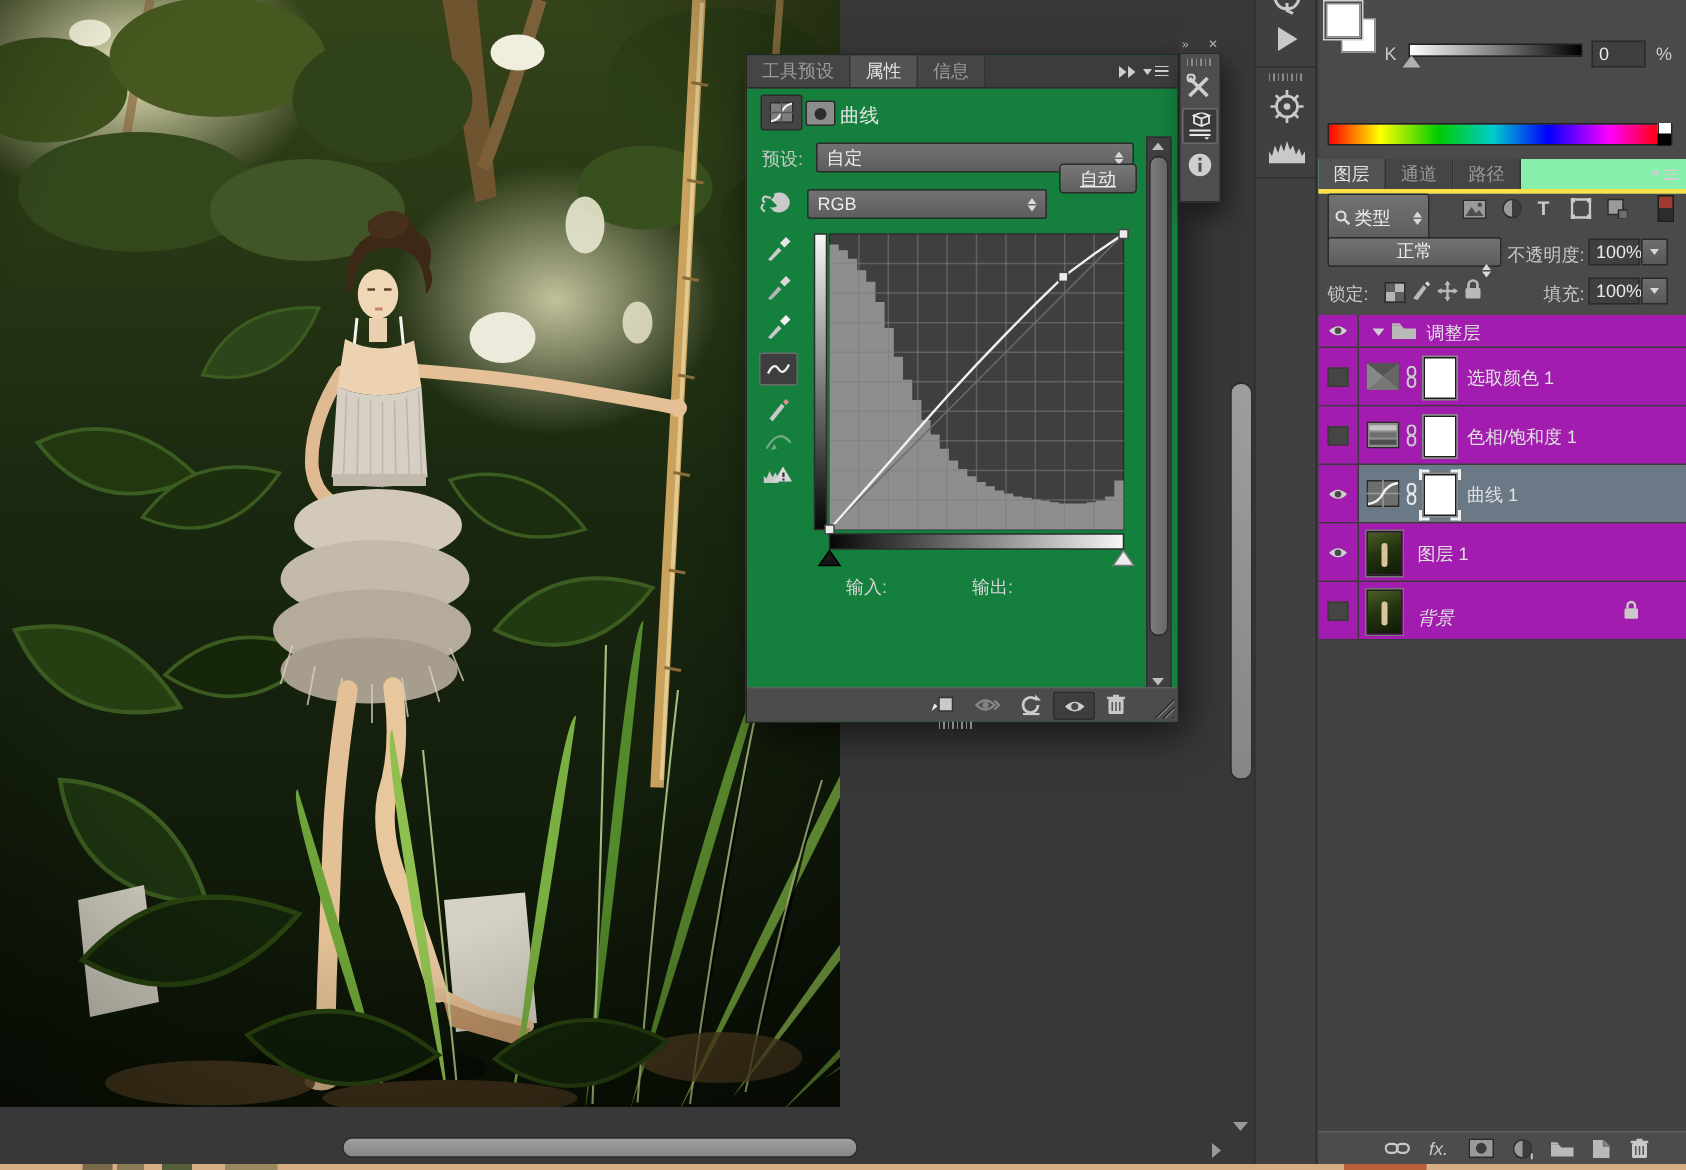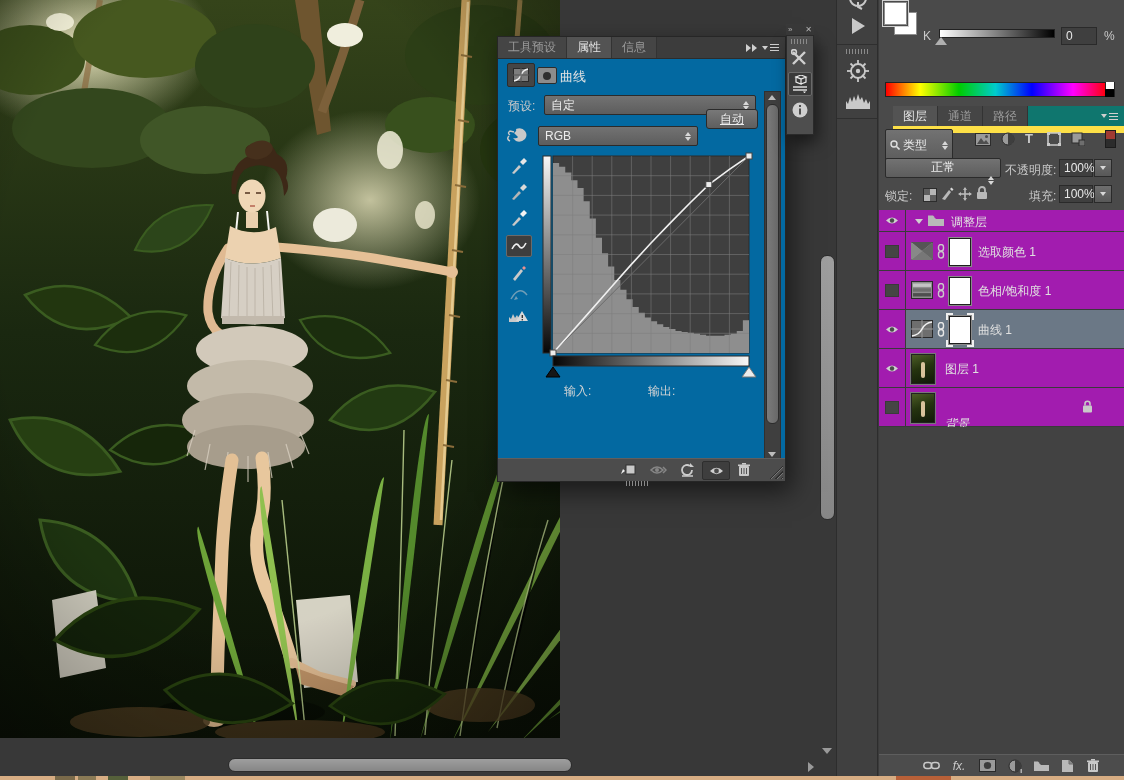--- a/index.html
+++ b/index.html
@@ -19,21 +19,21 @@
           border:1px solid #2a2a2a;color:#e8e8e8;box-sizing:border-box;}
   .dbtn{display:flex;align-items:center;justify-content:center;width:18px;height:18px;
         background:linear-gradient(#6e6e6e,#585858);border:1px solid #2a2a2a;box-sizing:border-box;}
   .label{color:#c9c9c9;}
   .grip{background:repeating-linear-gradient(90deg,#8a8a8a 0 1px,transparent 1px 3px);height:5px;}
   
   .tabbar{display:flex;align-items:stretch;background:#3c3c3c;border-bottom:1px solid #2c2c2c;}
   .tab{padding:0 10px;line-height:20px;color:#9b9b9b;background:#454545;border-right:1px solid #333;}
   .tab.active{background:#535353;color:#e4e4e4;}
   
-  .props{left:497px;top:36px;width:289px;height:446px;background:#0369a1;border:1px solid #262626;
+  .props{left:497px;top:36px;width:289px;height:446px;background:#15803d;border:1px solid #262626;
          box-shadow:6px 10px 24px rgba(0,0,0,.55);box-sizing:border-box;}
   .props .tabbar{height:21px;}
   .pscroll{position:absolute;right:4px;top:54px;width:15px;background:#3f3f3f;border:1px solid #303030;}
   .pthumb{position:absolute;left:1px;width:11px;border-radius:6px;background:linear-gradient(90deg,#7b7b7b,#686868);border:1px solid #2c2c2c;}
   .pbottom{position:absolute;left:0;right:0;bottom:0;height:22px;background:#4c4c4c;border-top:1px solid #5f5f5f;}
   .ibtn{position:absolute;top:2px;width:22px;height:17px;display:flex;align-items:center;justify-content:center;}
   .ibtn.pressed{background:#3e3e3e;border:1px solid #2e2e2e;border-radius:2px;}
   
   .minidock-head{left:786px;top:24px;width:28px;height:11px;background:#393939;color:#b5b5b5;
                  font-size:8px;display:flex;align-items:center;justify-content:space-between;padding:0 2px;box-sizing:border-box;}
@@ -41,21 +41,21 @@
             box-shadow:4px 8px 16px rgba(0,0,0,.5);box-sizing:border-box;}
   .mic{width:24px;height:24px;margin:2px auto;display:flex;align-items:center;justify-content:center;}
   .mic.active{background:#3a3a3a;border:1px solid #6a6a6a;border-radius:2px;box-sizing:border-box;}
   
   .strip{left:836px;top:0;width:42px;height:780px;background:#404040;border-left:1px solid #2d2d2d;border-right:1px solid #2d2d2d;box-sizing:border-box;}
   .strip .ic{width:42px;height:26px;display:flex;align-items:center;justify-content:center;}
   .divline{height:1px;background:#2f2f2f;}
   
   .dock{left:879px;top:0;width:245px;height:780px;background:#4a4a4a;box-sizing:border-box;}
   .swatch{position:absolute;width:21px;height:21px;background:#fff;border:1px solid #8d8d8d;}
-  .ltabbar{position:absolute;left:14px;right:0;top:106px;height:20px;display:flex;background:#0f766e;border-bottom:7px solid #fde047;}
+  .ltabbar{position:absolute;left:0;right:0;top:106px;height:20px;display:flex;background:#86efac;border-bottom:3px solid #fde047;}
   .lrow{position:absolute;left:0;width:245px;background:#a21caf;border-bottom:1px solid #3a3a3a;box-sizing:border-box;}
   .eyewell{position:absolute;left:0;top:0;bottom:0;width:26px;border-right:1px solid #3a3a3a;display:flex;align-items:center;justify-content:center;}
   .maskthumb{position:absolute;width:20px;height:26px;background:#fff;border:1px solid #1e1e1e;box-shadow:0 0 0 1px #8a8a8a;}
   .adjicon{position:absolute;width:22px;height:18px;}
   .lname{position:absolute;color:#e0e0e0;white-space:nowrap;}
   .thumb{position:absolute;width:22px;height:28px;border:1px solid #222;box-shadow:0 0 0 1px #777;
          background:linear-gradient(160deg,#4c5e26 0%,#25340f 45%,#101908 100%);}
   .thumb::after{content:"";position:absolute;left:9px;top:7px;width:4px;height:16px;background:#d9c49c;border-radius:2px;}
   .corner{position:absolute;width:5px;height:5px;border:2px solid #f0f0f0;}
   .lbottom{position:absolute;left:0;right:0;top:754px;height:22px;background:#4c4c4c;border-top:1px solid #5e5e5e;}
@@ -684,21 +684,21 @@
       </div>
       <div class="thumb" style="left:32px;top:5px;"></div>
       <span class="lname" style="left:66px;top:12px;">图层 1</span>
     </div>
 
     <div class="lrow" style="top:388px;height:39px;">
       <div class="eyewell">
           <div style="width:12px;height:11px;border:1px solid #3a3a3a;background:#454545;"></div>
         </div>
       <div class="thumb" style="left:32px;top:5px;"></div>
-      <span class="lname" style="left:66px;top:28px;font-style:italic;">背景</span>
+      <span class="lname" style="left:66px;top:16px;font-style:italic;">背景</span>
       <svg class="abs" style="left:203px;top:12px;" width="11" height="13" viewBox="0 0 11 13">
         <rect x="1" y="5.5" width="9" height="7" rx="1" fill="#c9c9c9"></rect>
           <path d="M3,5.5 L3,3.8 a2.5,2.5 0 0 1 5,0 L8,5.5" fill="none" stroke="#c9c9c9" stroke-width="1.6"></path>
       </svg>
     </div>
 
     <div class="abs" style="left:0;top:427px;width:245px;height:327px;background:#424242;"></div>
 
     <div class="lbottom">
       <div class="ic" style="left:42px;">

